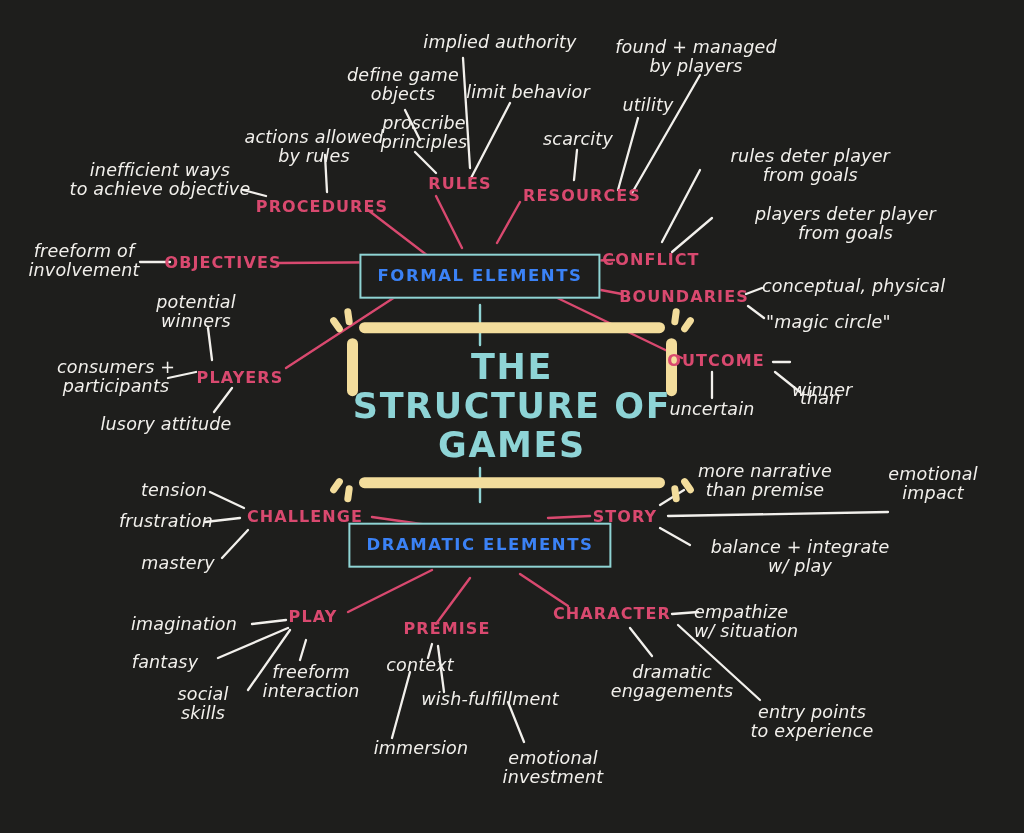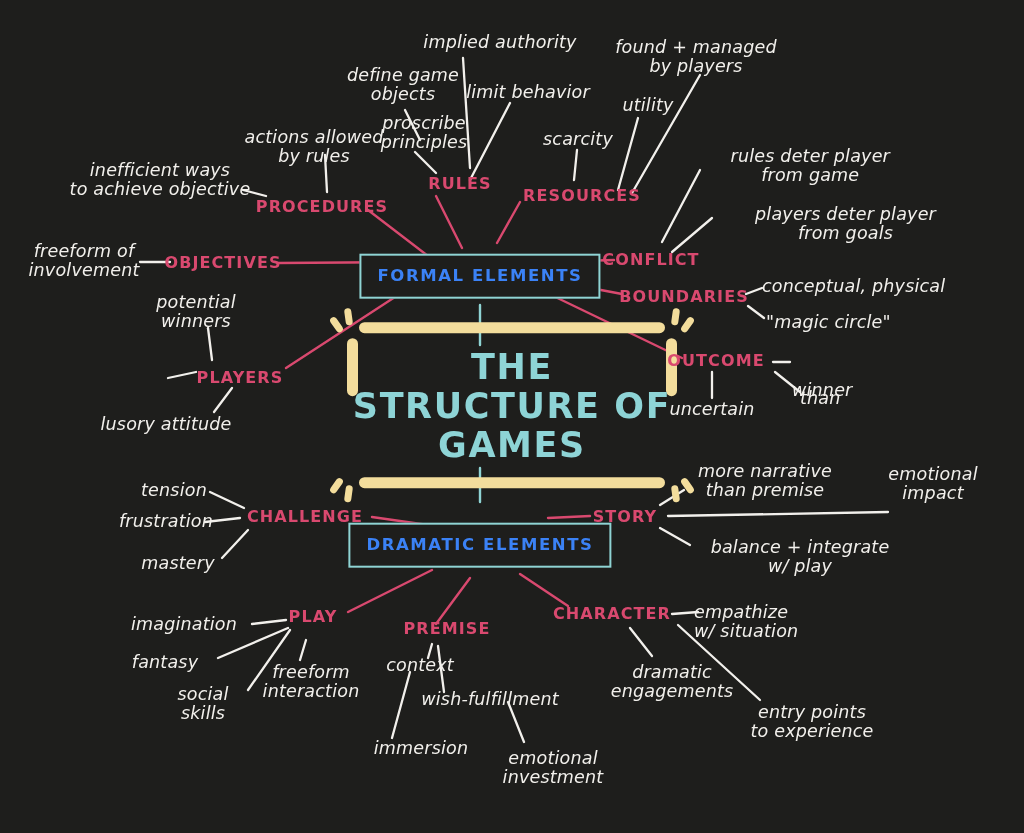--- a/index.html
+++ b/index.html
@@ -224,33 +224,35 @@
   <div class="node leaf center-mid" style="left:424px; top:133px; text-align:center;">proscribe
 principles</div>
   <div class="node leaf center-mid" style="left:528px; top:92px;">limit behavior</div>
 
   <div class="node leaf center-mid" style="left:578px; top:139px;">scarcity</div>
   <div class="node leaf center-mid" style="left:648px; top:105px;">utility</div>
   <div class="node leaf center-mid" style="left:696px; top:57px; text-align:center;">found + managed
 by players</div>
 
   <div class="node leaf center-left" style="left:890px; top:166px; text-align:center;">rules deter player
-from game</div>
+from goals</div>
   <div class="node leaf center-left" style="left:936px; top:224px; text-align:center;">players deter player
 from goals</div>
 
   <div class="node leaf center-mid" style="left:314px; top:147px; text-align:center;">actions allowed
 by rules</div>
   <div class="node leaf center-mid" style="left:160px; top:180px; text-align:center;">inefficient ways
 to achieve objective</div>
   <div class="node leaf center-mid" style="left:84px; top:261px; text-align:center;">freeform of
 involvement</div>
 
   <div class="node leaf center-mid" style="left:196px; top:312px; text-align:center;">potential
 winners</div>
+  <div class="node leaf center-mid" style="left:116px; top:377px; text-align:center;">consumers +
+participants</div>
   <div class="node leaf center-mid" style="left:166px; top:424px;">lusory attitude</div>
 
   <div class="node leaf center-right" style="left:762px; top:286px;">conceptual, physical</div>
   <div class="node leaf center-right" style="left:766px; top:322px;">"magic circle"</div>
   <div class="node leaf center-right" style="left:792px; top:362px;margin-top:28px;">winner</div>
   <div class="node leaf center-right" style="left:800px; top:398px;">than</div>
   <div class="node leaf center-mid" style="left:712px; top:409px;">uncertain</div>
 
   <div class="node leaf center-mid" style="left:174px; top:490px;">tension</div>
   <div class="node leaf center-mid" style="left:166px; top:521px;">frustration</div>

